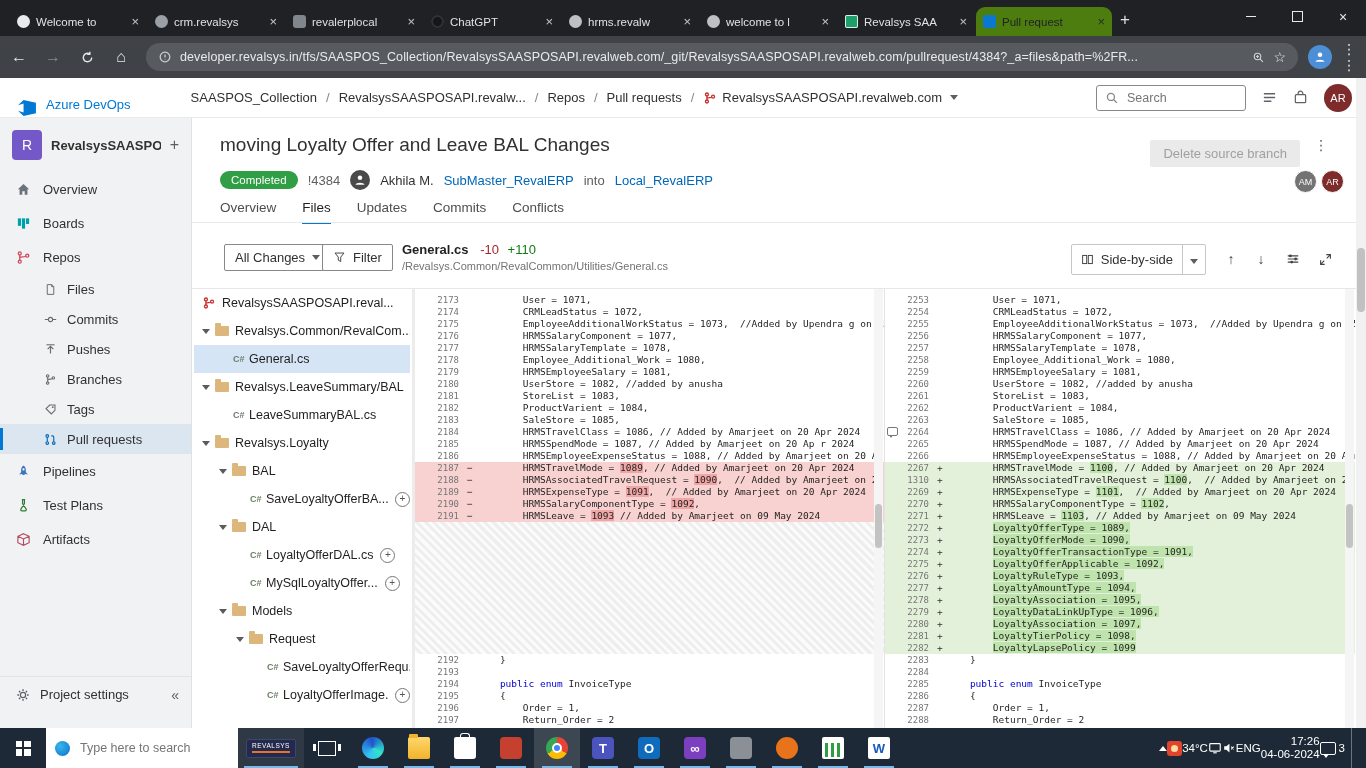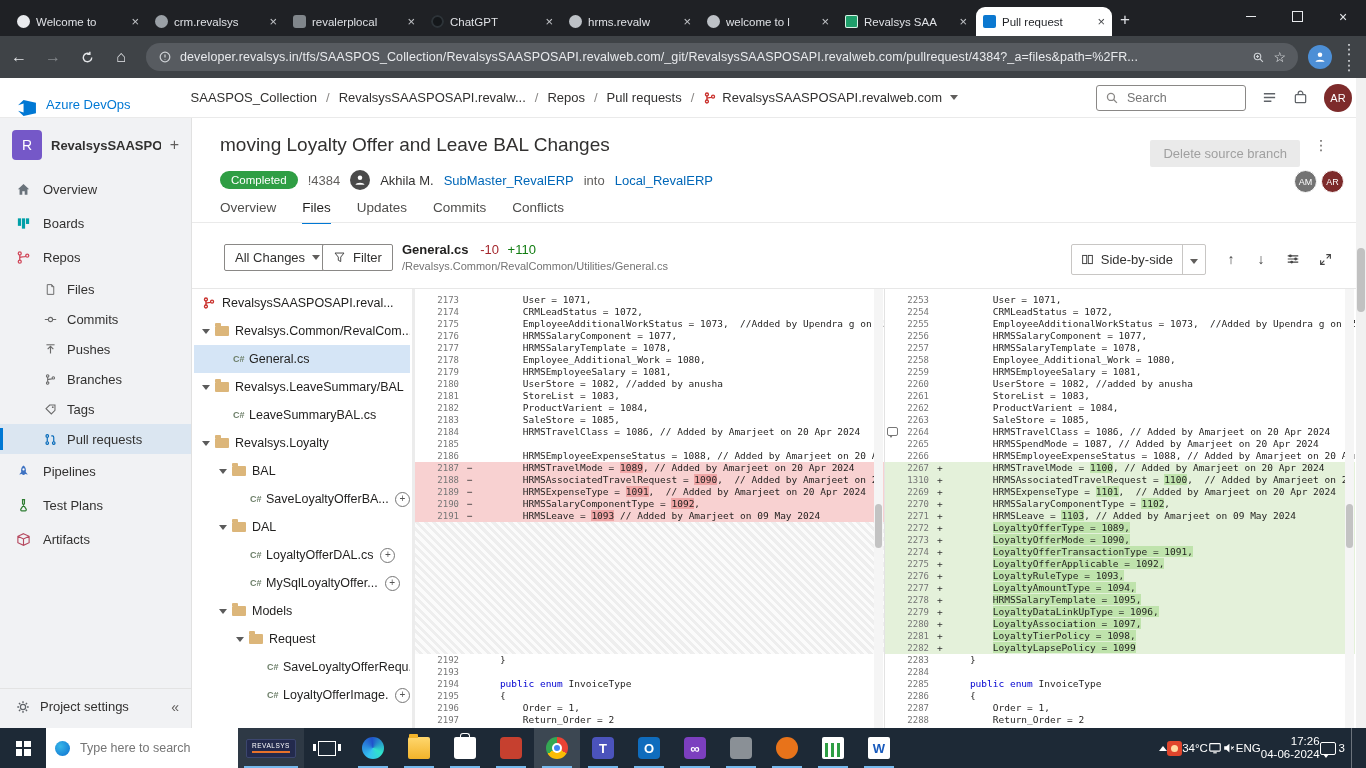--- a/index.html
+++ b/index.html
@@ -3,21 +3,21 @@
 <meta charset="utf-8">
 <style>
   html,body{margin:0;padding:0;background:#000;}
   .screen{position:relative;width:1366px;height:768px;overflow:hidden;background:#fff;
           font-family:"Liberation Sans",sans-serif;-webkit-font-smoothing:antialiased;}
   
   .tabstrip{position:absolute;left:0;top:0;width:100%;height:36px;background:#1f2125;display:flex;align-items:flex-end;}
   .tabs{display:flex;align-items:flex-end;padding-left:10px;justify-content:center;}
   .tab{width:136px;height:29px;display:flex;align-items:center;gap:6px;padding:0 7px;margin-right:2px;
        color:#dfe1e5;font-size:11.5px;border-radius:9px 9px 0 0;box-sizing:border-box;}
-  .tab.active{background:#ffffff;color:#1f2125;}
+  .tab.active{background:#4d7c0f;color:#1f2125;}
   .fav{width:13px;height:13px;flex:none;}
   .tab .ttl{flex:1;overflow:hidden;white-space:nowrap;}
   .tab .x{font-size:13px;opacity:.85;flex:none;}
   .newtab{color:#dfe1e5;font-size:17px;margin:0 0 6px 6px;}
   .wincontrols{position:absolute;right:0;top:0;display:flex;height:33px;}
   .wc{width:46px;display:flex;align-items:center;justify-content:center;color:#e8eaed;font-size:14px;}
   .wc-min i{display:block;width:10px;height:1px;background:#e8eaed;}
   .wc-max i{display:block;width:9px;height:9px;border:1px solid #e8eaed;}
   
   .ic-globe-light{background:#e8eaed;border-radius:50%;}
@@ -55,21 +55,21 @@
   .sidebar{position:absolute;left:0;top:118px;width:192px;bottom:40px;background:#f1f2f4;border-right:1px solid #e1e1e1;box-sizing:border-box;font-size:13px;color:#323130;}
   .proj{display:flex;align-items:center;gap:9px;padding:12px 10px 12px 12px;}
   .proj-av{width:30px;height:30px;border-radius:4px;background:#7558c8;color:#fff;display:flex;align-items:center;justify-content:center;font-size:14px;flex:none;}
   .proj-name{font-weight:bold;white-space:nowrap;overflow:hidden;flex:1;font-size:13px;}
   .proj-add{color:#605e5c;font-size:16px;flex:none;margin-right:2px;}
   .side-item{height:34px;display:flex;align-items:center;gap:12px;padding-left:16px;position:relative;cursor:default;}
   .side-item.sub{padding-left:44px;height:30px;gap:10px;}
   .side-item.sel{background:#dbe6f1;}
   .side-item.sel::before{content:"";position:absolute;left:0;top:4px;bottom:4px;width:3px;background:#0078d4;}
   .side-item .lbl{white-space:nowrap;}
-  .side-foot{position:absolute;left:0;bottom:4px;width:100%;height:36px;display:flex;align-items:center;gap:10px;padding-left:16px;box-sizing:border-box;border-top:1px solid #e3e3e3;}
+  .side-foot{position:absolute;left:0;bottom:16px;width:100%;height:36px;display:flex;align-items:center;gap:10px;padding-left:16px;box-sizing:border-box;border-top:1px solid #e3e3e3;}
   .side-collapse{margin-left:auto;margin-right:12px;color:#605e5c;font-size:14px;}
   
   .main{position:absolute;left:192px;top:118px;right:0;bottom:40px;background:#fff;}
   .pr-title{position:absolute;left:28px;top:16px;font-size:19px;color:#323130;white-space:nowrap;}
   .pr-meta{position:absolute;left:28px;top:52px;display:flex;align-items:center;gap:10px;font-size:13px;color:#605e5c;}
   .pill{background:#2f9e44;color:#fff;font-size:11.5px;padding:3px 11px;border-radius:11px;}
   .mini-av{width:20px;height:20px;border-radius:50%;background:#4a4a4a;display:flex;align-items:center;justify-content:center;}
   .author{color:#323130;}
   .blink{color:#0067b8;}
   .del-btn{position:absolute;right:66px;top:22px;background:#eaeaea;color:#a0a0a0;font-size:13px;padding:6px 13px;border-radius:2px;}
@@ -697,20 +697,21 @@
             <span class="code">        SaleStore = 1085,</span>
           </div>
           <div class="drow t-ctx">
             <span class="ln">2184</span>
             <span class="mk"></span>
             <span class="code">        HRMSTravelClass = 1086, // Added by Amarjeet on 20 Apr 2024</span>
           </div>
           <div class="drow t-ctx">
             <span class="ln">2185</span>
             <span class="mk"></span>
+            <span class="code">        HRMSSpendMode = 1087, // Added by Amarjeet on 20 Ap r 2024</span>
           </div>
           <div class="drow t-ctx">
             <span class="ln">2186</span>
             <span class="mk"></span>
             <span class="code">        HRMSEmployeeExpenseStatus = 1088, // Added by Amarjeet on 20 Apr 2024</span>
           </div>
           <div class="drow t-rem">
             <span class="ln">2187</span>
             <span class="mk">−</span>
             <span class="code">        HRMSTravelMode = <span class="hl-rem">1089</span>, // Added by Amarjeet on 20 Apr 2024</span>
@@ -893,21 +894,21 @@
             <span class="code">        <span class="hl-add">LoyaltyRuleType = 1093,</span></span>
           </div>
           <div class="drow t-add">
             <span class="ln">2277</span>
             <span class="mk">+</span>
             <span class="code">        <span class="hl-add">LoyaltyAmountType = 1094,</span></span>
           </div>
           <div class="drow t-add">
             <span class="ln">2278</span>
             <span class="mk">+</span>
-            <span class="code">        <span class="hl-add">HRMSSalaryTemplate = 1095,</span></span>
+            <span class="code">        <span class="hl-add">LoyaltyAssociation = 1095,</span></span>
           </div>
           <div class="drow t-add">
             <span class="ln">2279</span>
             <span class="mk">+</span>
             <span class="code">        <span class="hl-add">LoyaltyDataLinkUpType = 1096,</span></span>
           </div>
           <div class="drow t-add">
             <span class="ln">2280</span>
             <span class="mk">+</span>
             <span class="code">        <span class="hl-add">LoyaltyAssociation = 1097,</span></span>

